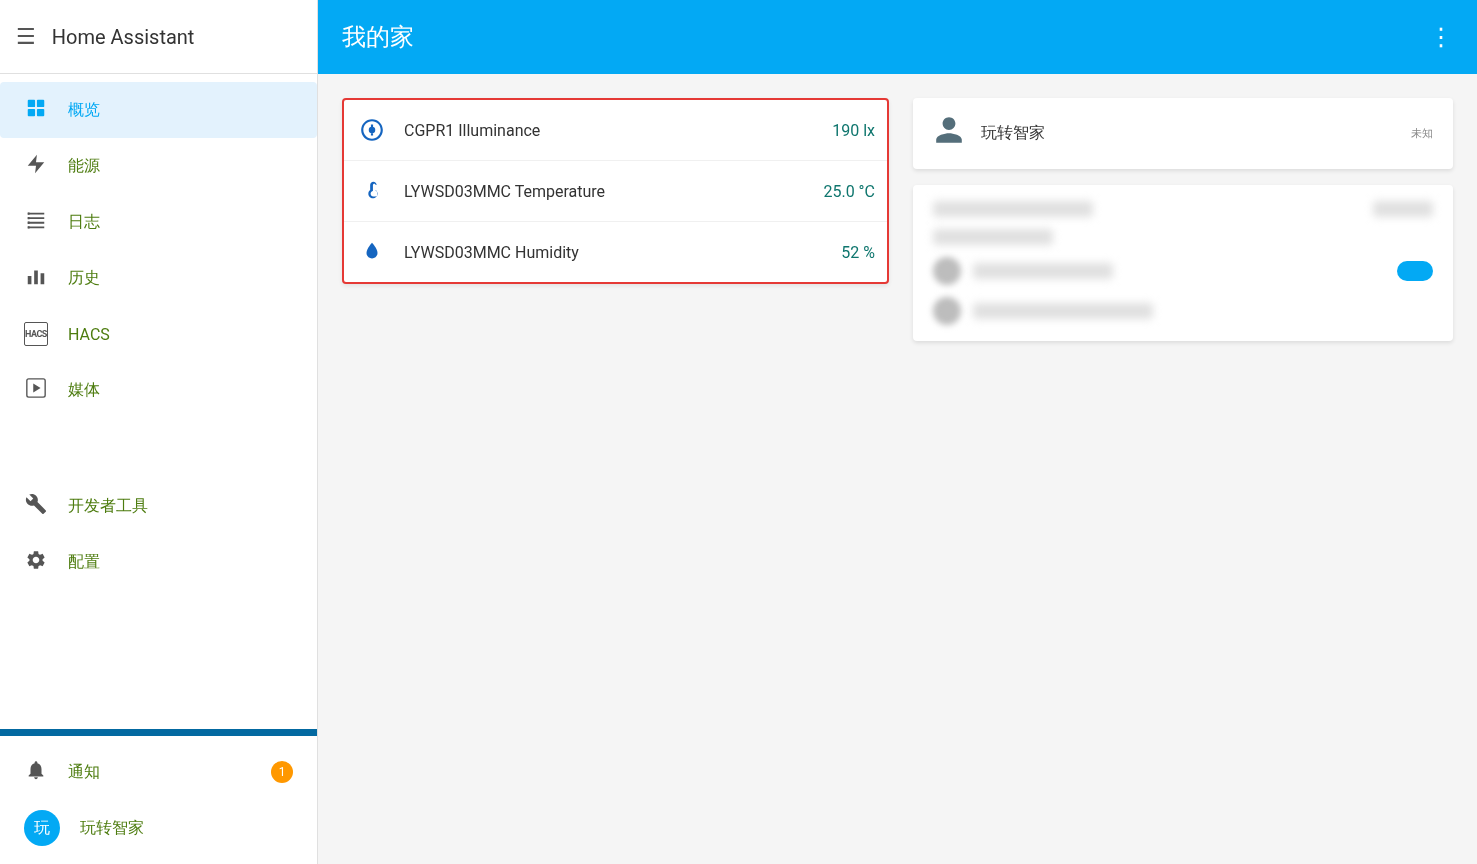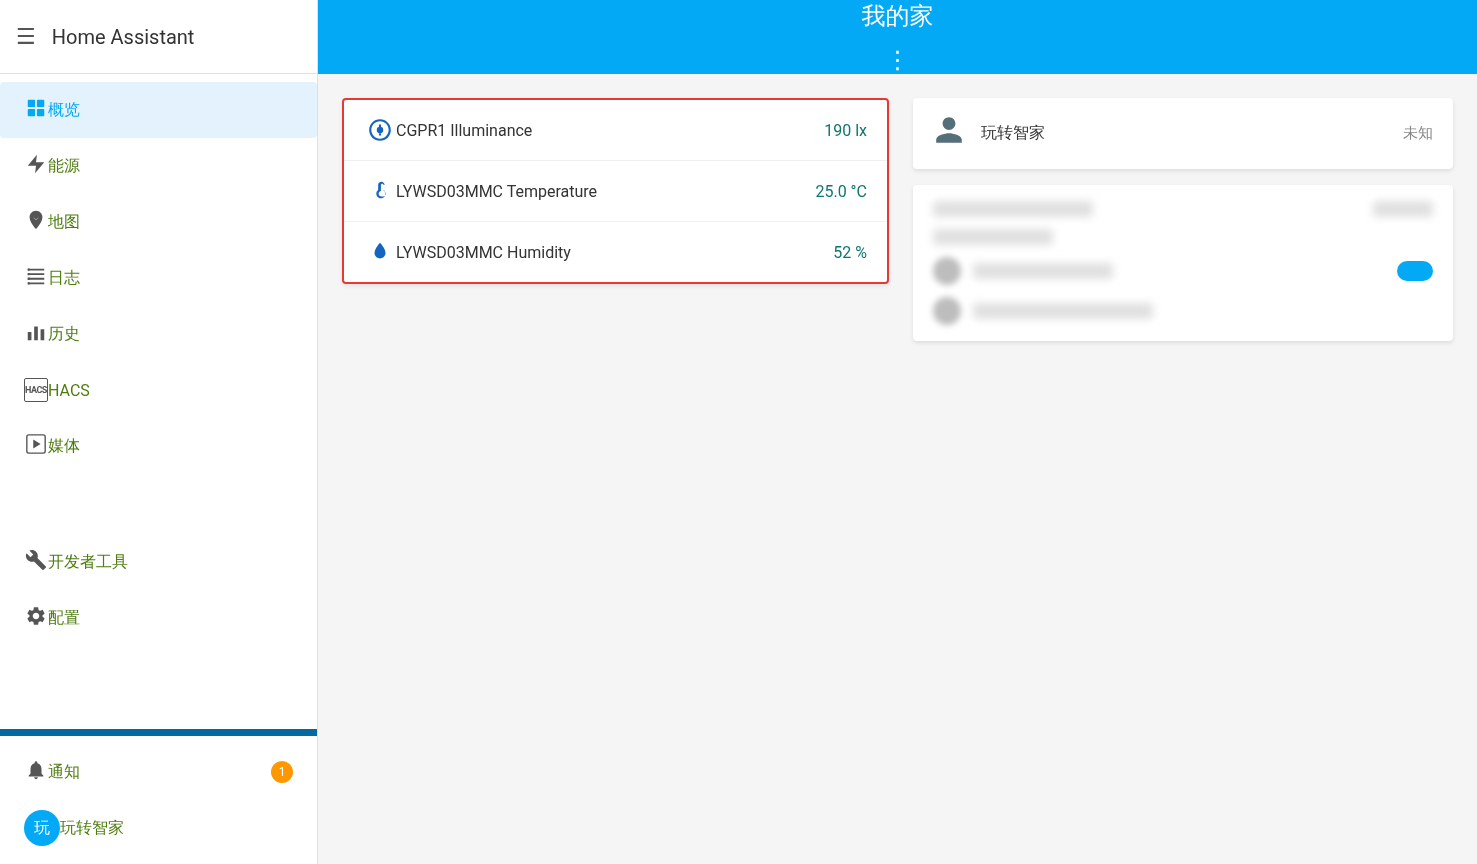--- a/index.html
+++ b/index.html
@@ -48,20 +48,21 @@
       overflow-y: auto;
       padding: 8px 0;
     }
 
     .sidebar-item {
       display: flex;
       align-items: center;
       padding: 0 24px;
       height: 56px;
       cursor: pointer;
+      gap: 20px;
       border-radius: 0;
       position: relative;
     }
 
     .sidebar-item.active {
       background: #e3f2fd;
       border-radius: 4px;
     }
 
     .sidebar-item .item-icon {
@@ -139,21 +140,20 @@
     }
 
     #topbar {
       background: #03a9f4;
       height: 74px;
       display: flex;
       align-items: center;
       padding: 0 24px;
       justify-content: space-between;
       flex-shrink: 0;
-      flex-direction: column;
     }
 
     #topbar .page-title {
       font-size: 24px;
       color: #fff;
       font-weight: 400;
     }
 
     #topbar .more-icon {
       color: #fff;
@@ -230,21 +230,22 @@
     .sensor-card {
       border: 2px solid #e53935;
       border-radius: 4px;
       background: #fff;
       box-shadow: 0 2px 4px rgba(0,0,0,0.08);
     }
 
     .sensor-row {
       display: flex;
       align-items: center;
-      padding: 14px 20px;
+      padding: 14px 12px;
+      gap: 16px;
       border-bottom: 1px solid #f0f0f0;
       justify-content: flex-end;
     }
 
     .sensor-row:last-child {
       border-bottom: none;
     }
 
     .sensor-icon {
       width: 32px;
@@ -292,21 +293,21 @@
       color: #546e7a;
     }
 
     .user-name {
       font-size: 16px;
       color: #333;
       flex: 1;
     }
 
     .user-status {
-      font-size: 15px;
+      font-size: 11px;
       color: #888;
     }
 
     .blurred-card {
       background: #fff;
       border-radius: 4px;
       box-shadow: 0 2px 4px rgba(0,0,0,0.1);
       padding: 16px 20px;
       display: flex;
       flex-direction: column;
@@ -369,29 +370,20 @@
 
     <div class="sidebar-item">
       <span class="item-icon">
         <svg width="22" height="22" viewBox="0 0 24 24" fill="#555">
           <path d="M13 2L3 14h9l-1 8 10-12h-9l1-8z"></path>
         </svg>
       </span>
       <span class="item-label">能源</span>
     </div>
 
-    <div class="sidebar-item">
-      <span class="item-icon">
-        <svg width="22" height="22" viewBox="0 0 24 24" fill="#555">
-          <circle cx="12" cy="8" r="3"></circle>
-          <path d="M12 2C8.13 2 5 5.13 5 9c0 5.25 7 13 7 13s7-7.75 7-13c0-3.87-3.13-7-7-7zm0 9.5c-1.38 0-2.5-1.12-2.5-2.5s1.12-2.5 2.5-2.5 2.5 1.12 2.5 2.5-1.12 2.5-2.5 2.5z"></path>
-        </svg>
-      </span>
-      <span class="item-label">地图</span>
-    </div>
 
     <div class="sidebar-item">
       <span class="item-icon">
         <svg width="22" height="22" viewBox="0 0 24 24" fill="#555">
           <path d="M3 5h18M3 10h18M3 15h18M3 20h18" stroke="#555" stroke-width="2" fill="none"></path>
           <path d="M3 5h2M3 10h2M3 15h2M3 20h2" stroke="#555" stroke-width="2.5"></path>
         </svg>
       </span>
       <span class="item-label">日志</span>
     </div>

